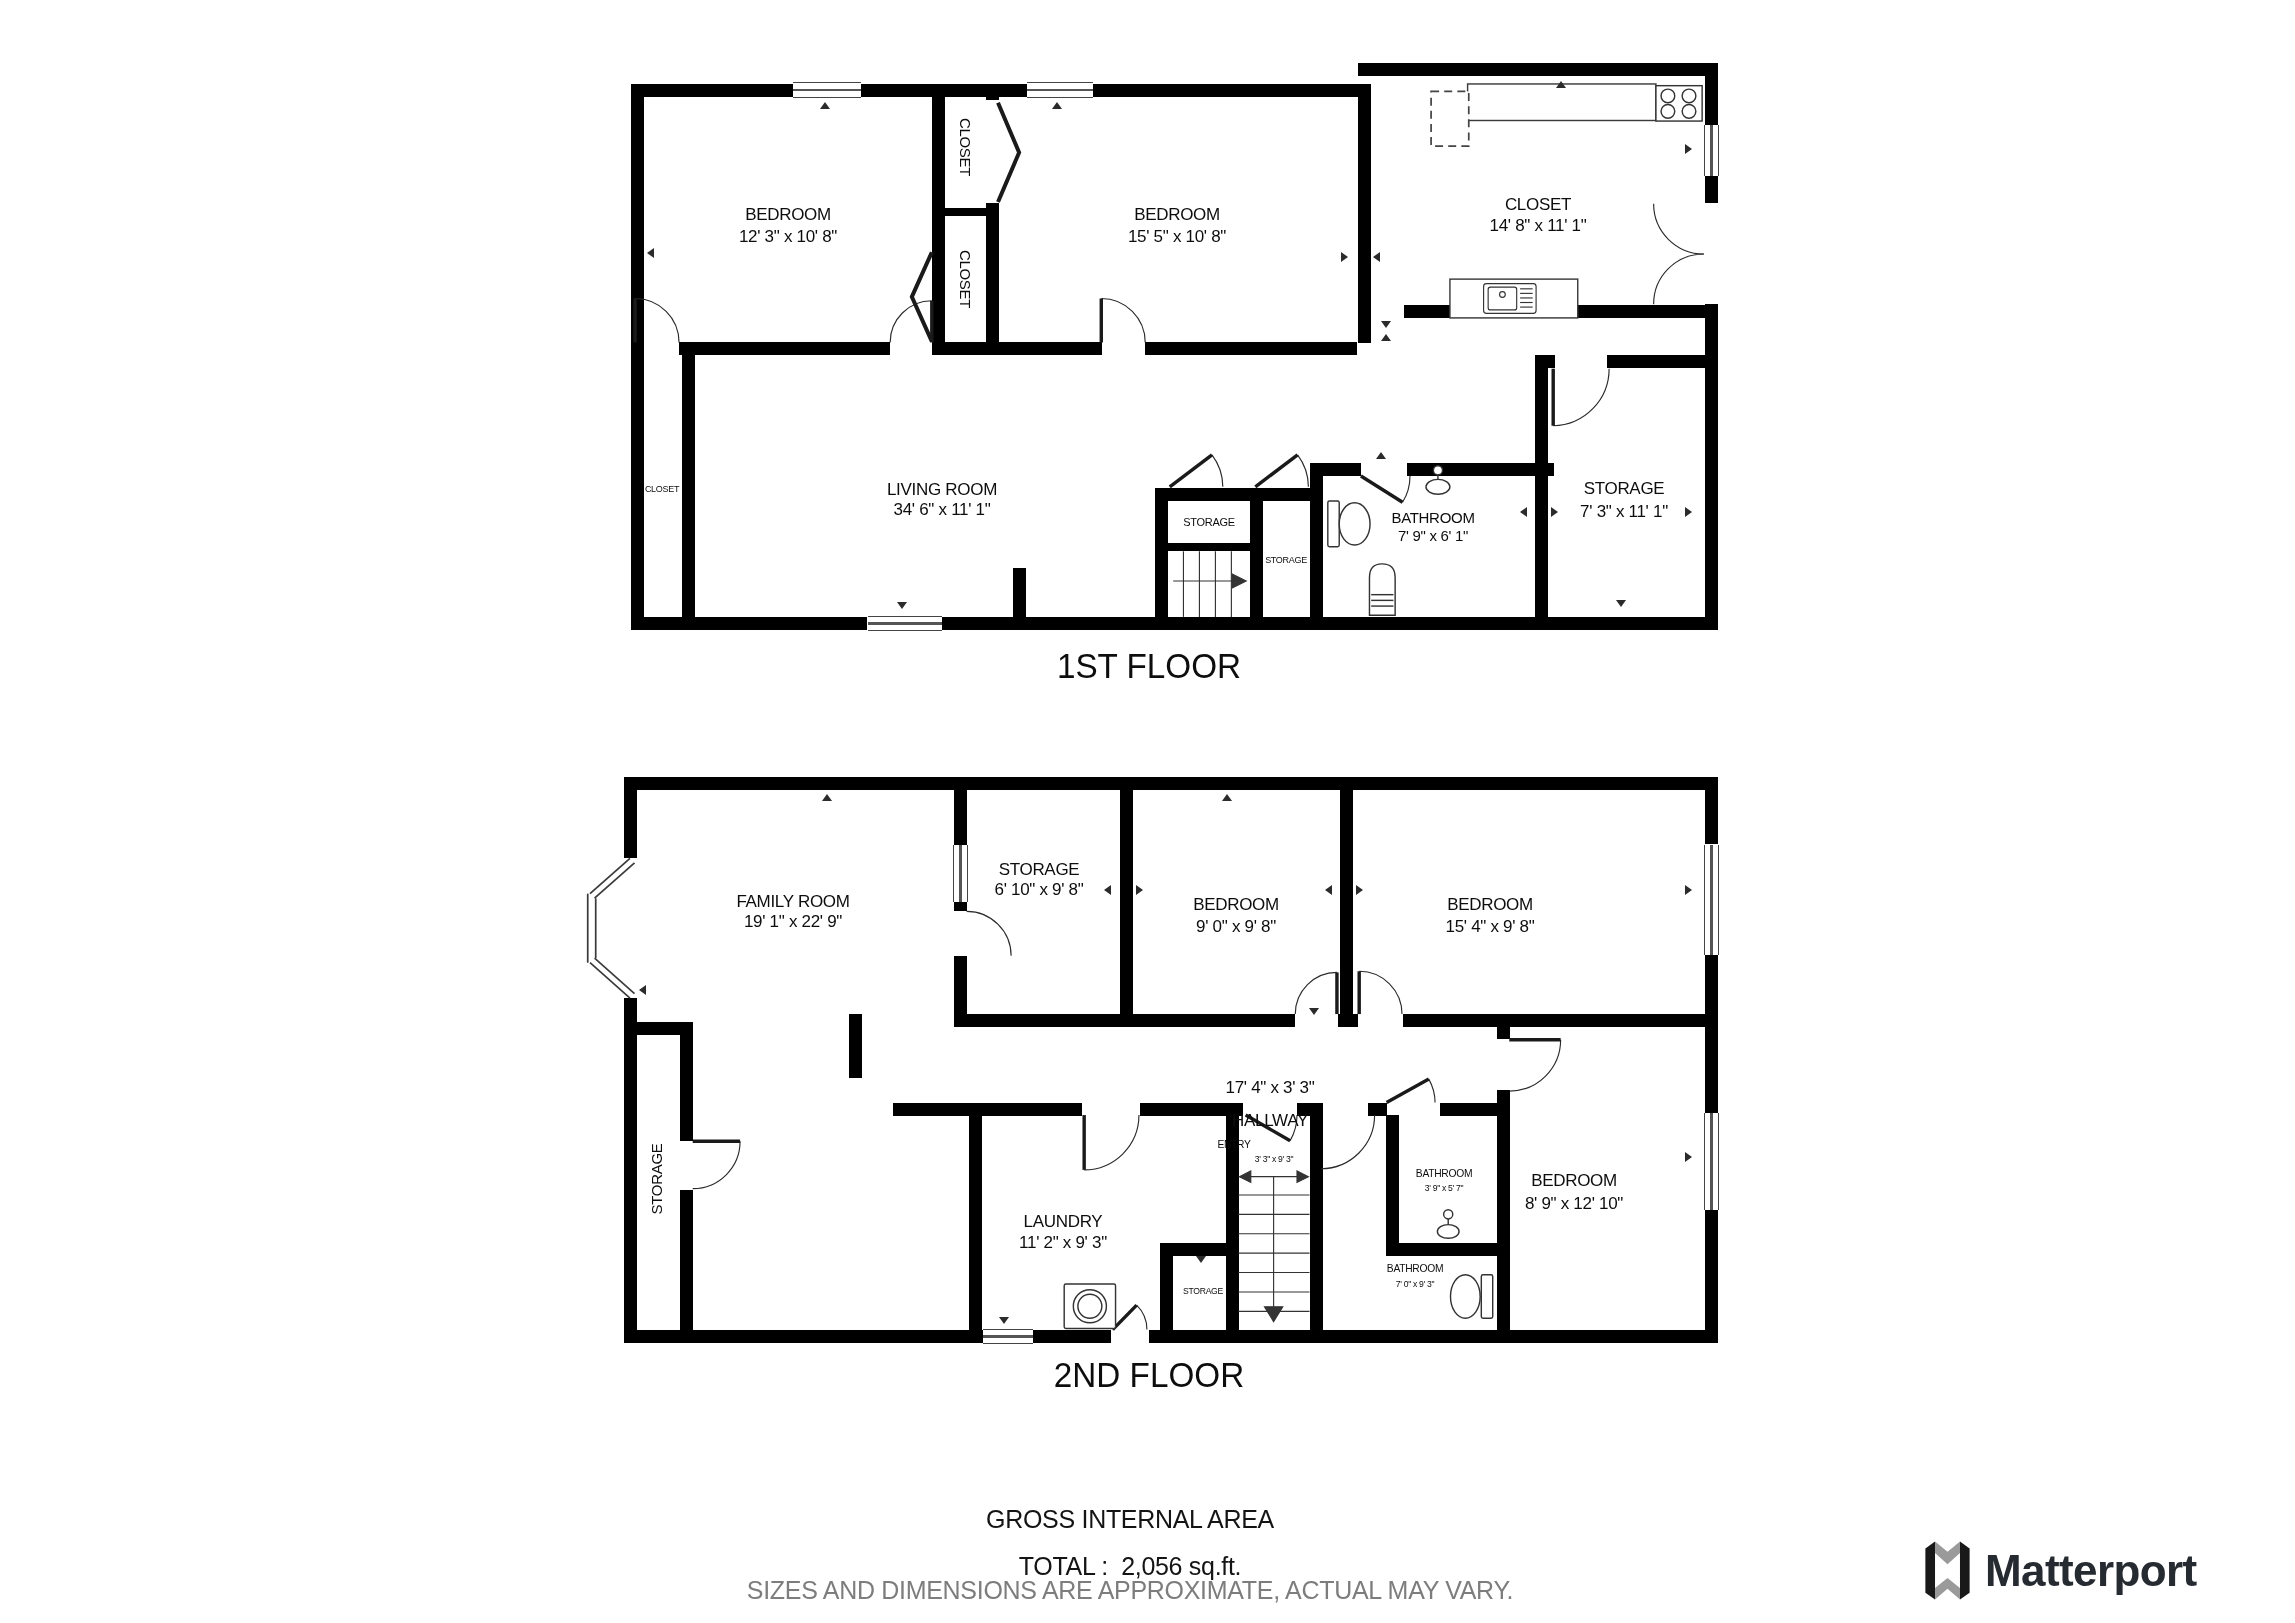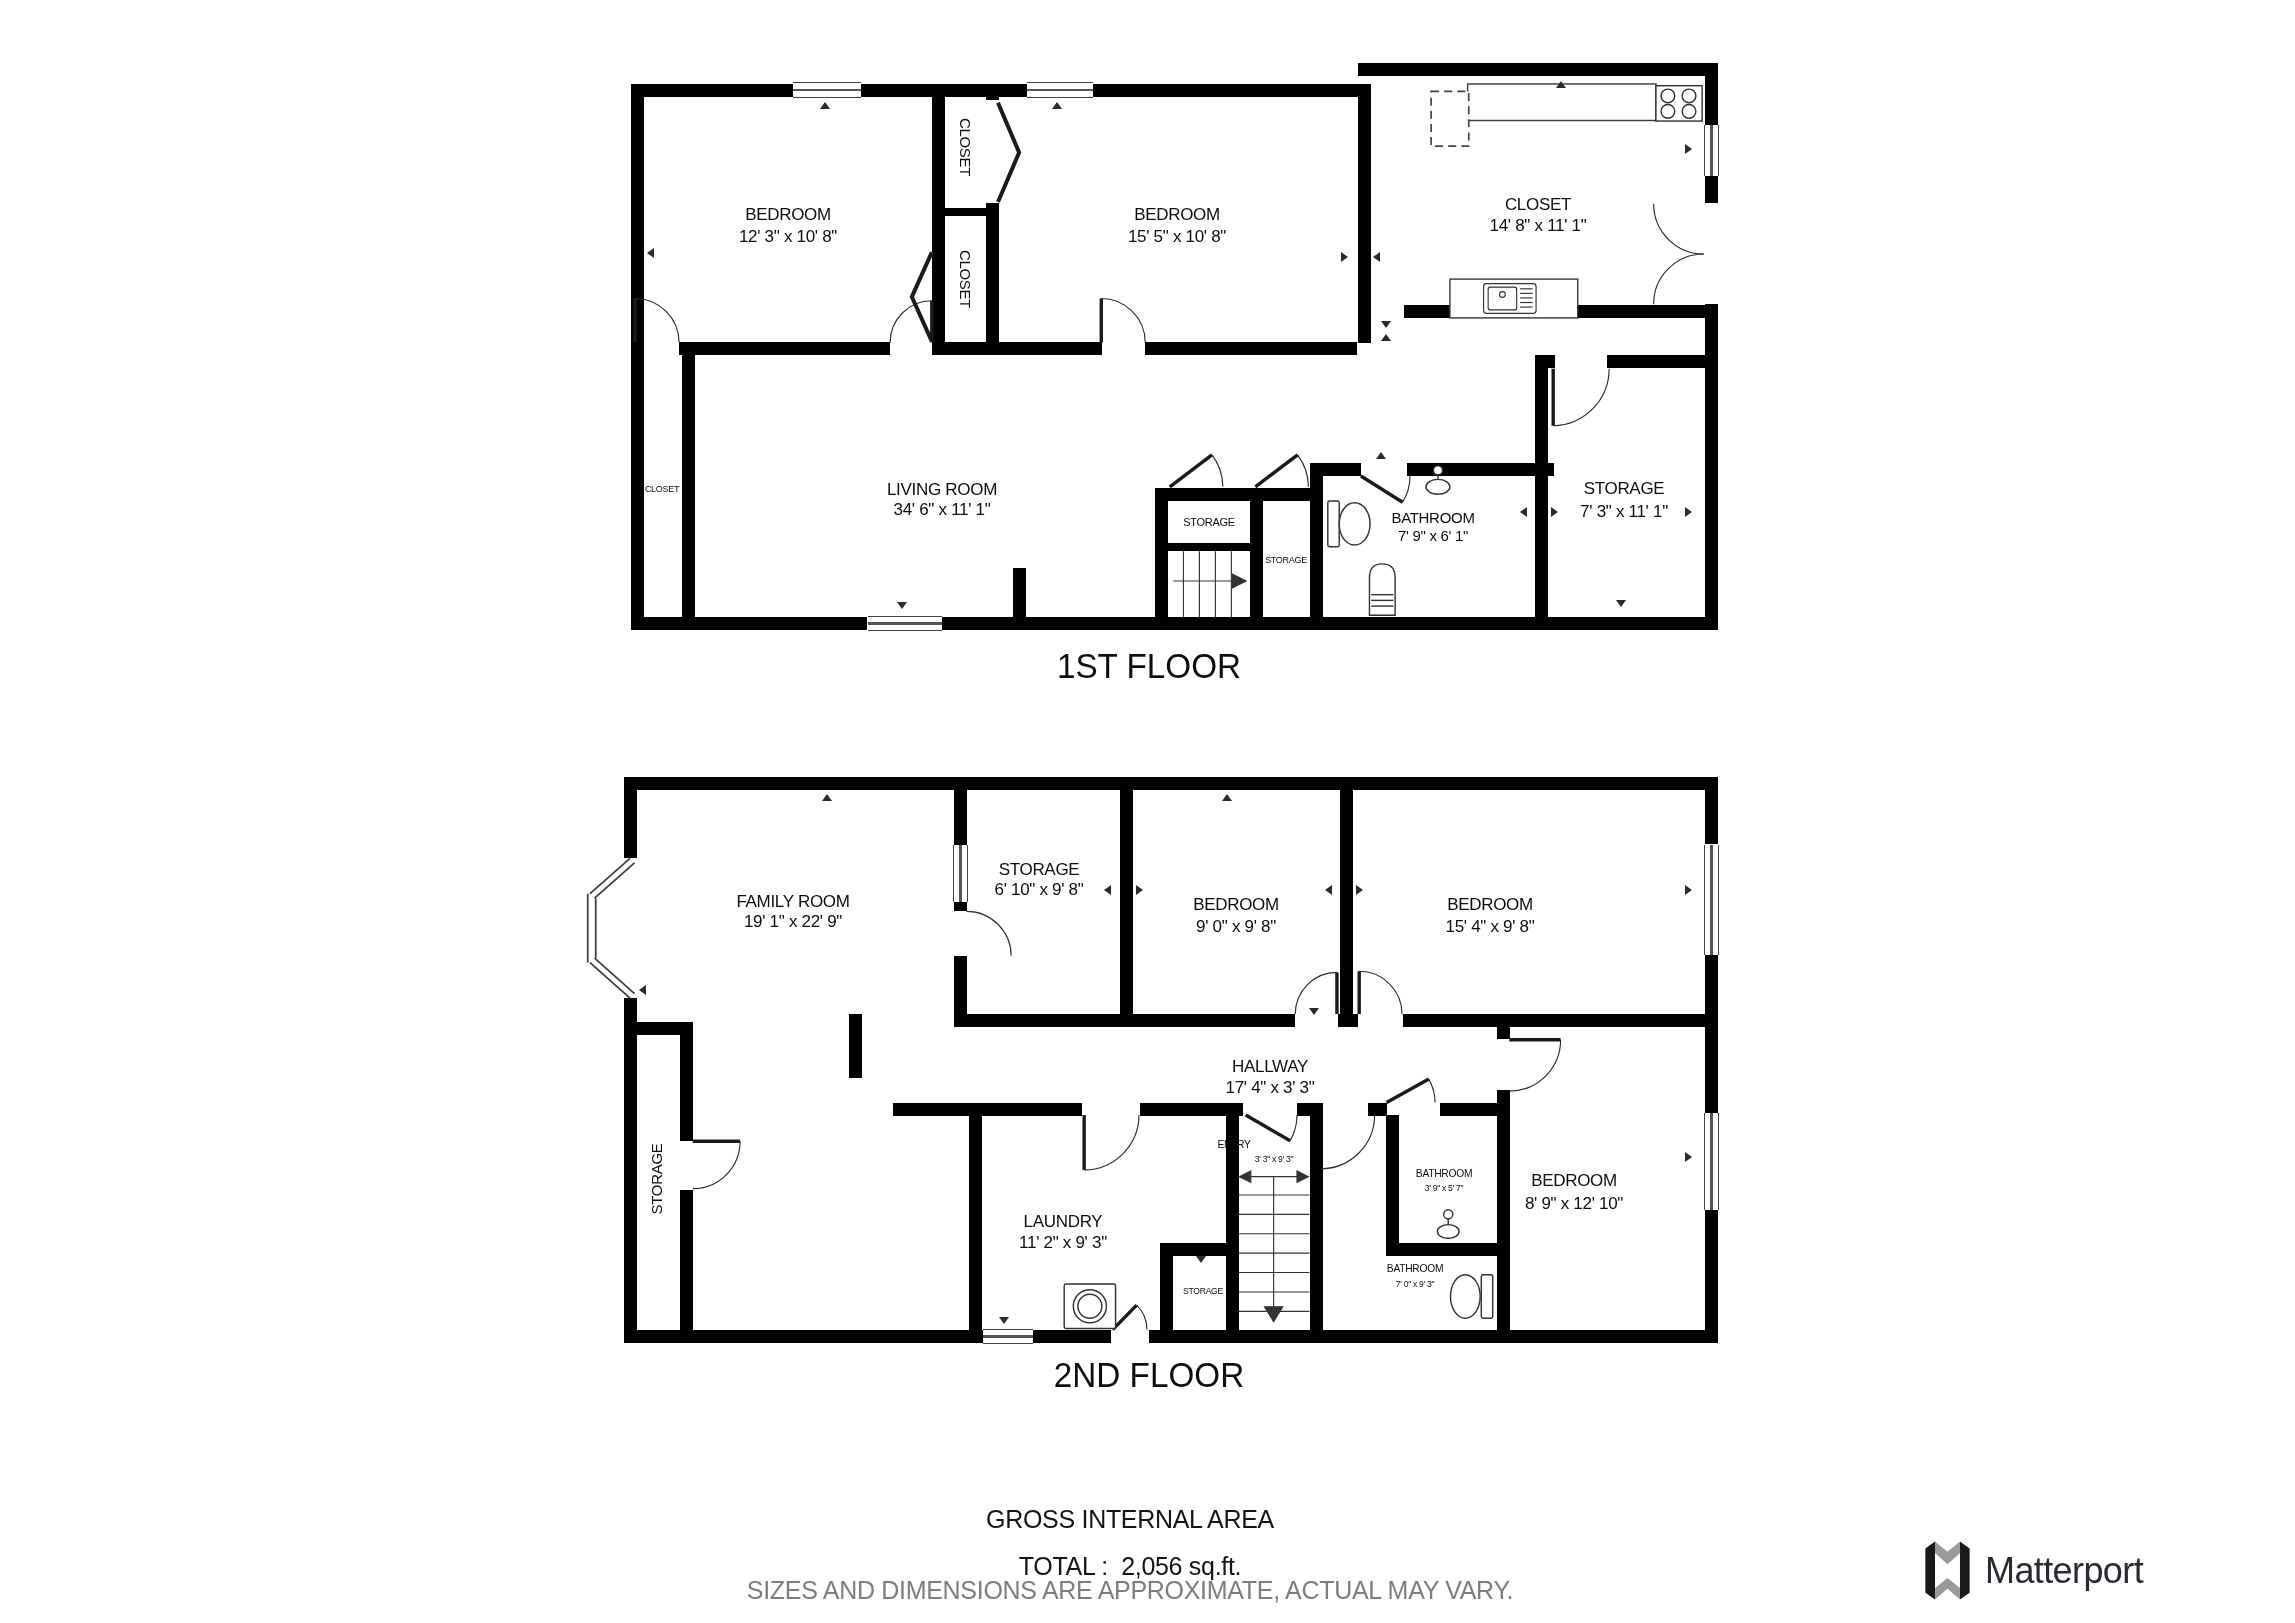--- a/index.html
+++ b/index.html
@@ -20,21 +20,21 @@
   .mk{position:absolute;width:0;height:0;border:solid transparent;}
   .tu{border-width:0 5.1px 7.4px 5.1px;border-bottom-color:#2b2b2b;}
   .td{border-width:7.4px 5.1px 0 5.1px;border-top-color:#2b2b2b;}
   .tl{border-width:5.1px 7.4px 5.1px 0;border-right-color:#2b2b2b;}
   .tr{border-width:5.1px 0 5.1px 7.4px;border-left-color:#2b2b2b;}
   svg.lines{position:absolute;left:0;top:0;}
   .footer-line{position:absolute;transform:translate(-50%,-50%);white-space:pre;
        font-size:25px;letter-spacing:-0.3px;color:#141414;}
   .footer-gray{color:#7d7d7d;}
   .logo{position:absolute;display:flex;align-items:center;gap:15px;}
-  .logo-text{font-size:36px;font-weight:normal;color:#262a31;letter-spacing:-0.6px;}
+  .logo-text{font-size:44px;font-weight:bold;color:#262a31;letter-spacing:-0.6px;}
 </style>
 </head>
 <body>
 
 <div class="page">
 
   <div class="w" style="left:631px;top:84px;width:739px;height:13px"></div>
   <div class="w" style="left:1358px;top:63px;width:360px;height:13px"></div>
   <div class="w" style="left:631px;top:84px;width:13px;height:546px"></div>
   <div class="w" style="left:631px;top:617px;width:236px;height:12.6px"></div>
@@ -271,21 +271,21 @@
   <div class="lbl title" style="left:1149px;top:665px">1ST FLOOR</div>
 
   <div class="lbl s30" style="left:793px;top:901px">FAMILY ROOM</div>
   <div class="lbl s30" style="left:793px;top:921px">19' 1" x 22' 9"</div>
   <div class="lbl s30" style="left:1039px;top:869px">STORAGE</div>
   <div class="lbl s30" style="left:1039px;top:889px">6' 10" x 9' 8"</div>
   <div class="lbl s30" style="left:1236px;top:904px">BEDROOM</div>
   <div class="lbl s30" style="left:1236px;top:926px">9' 0" x 9' 8"</div>
   <div class="lbl s30" style="left:1490px;top:904px">BEDROOM</div>
   <div class="lbl s30" style="left:1490px;top:926px">15' 4" x 9' 8"</div>
-  <div class="lbl s30" style="left:1270px;top:1066px">HALLWAY</div>
+  <div class="lbl s30" style="left:1270px;top:1120px">HALLWAY</div>
   <div class="lbl s30" style="left:1270px;top:1087px">17' 4" x 3' 3"</div>
   <div class="lbl s18" style="left:1234px;top:1145px">ENTRY</div>
   <div class="lbl s15" style="left:1274px;top:1159px">3' 3" x 9' 3"</div>
   <div class="lbl s30" style="left:1063px;top:1221px">LAUNDRY</div>
   <div class="lbl s30" style="left:1063px;top:1242px">11' 2" x 9' 3"</div>
   <div class="lbl s26 vup" style="left:656px;top:1179px">STORAGE</div>
   <div class="lbl s15" style="left:1203px;top:1291px">STORAGE</div>
   <div class="lbl s18" style="left:1444px;top:1174px">BATHROOM</div>
   <div class="lbl s15" style="left:1444px;top:1188px">3' 9" x 5' 7"</div>
   <div class="lbl s18" style="left:1415px;top:1269px">BATHROOM</div>

